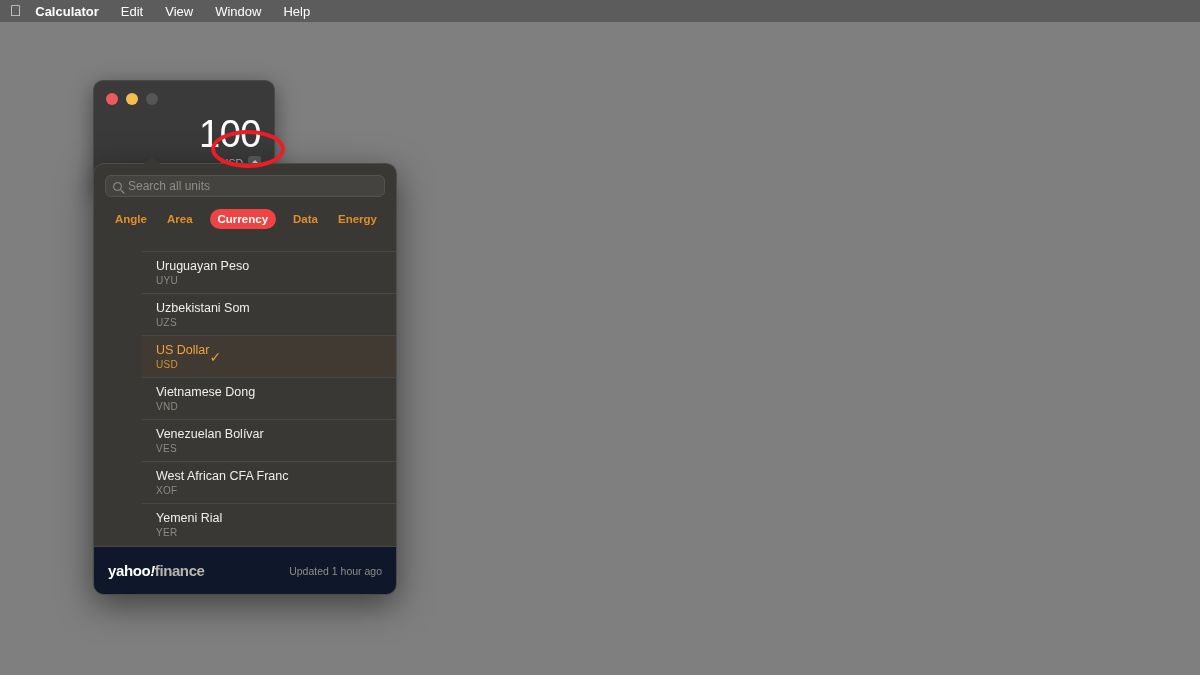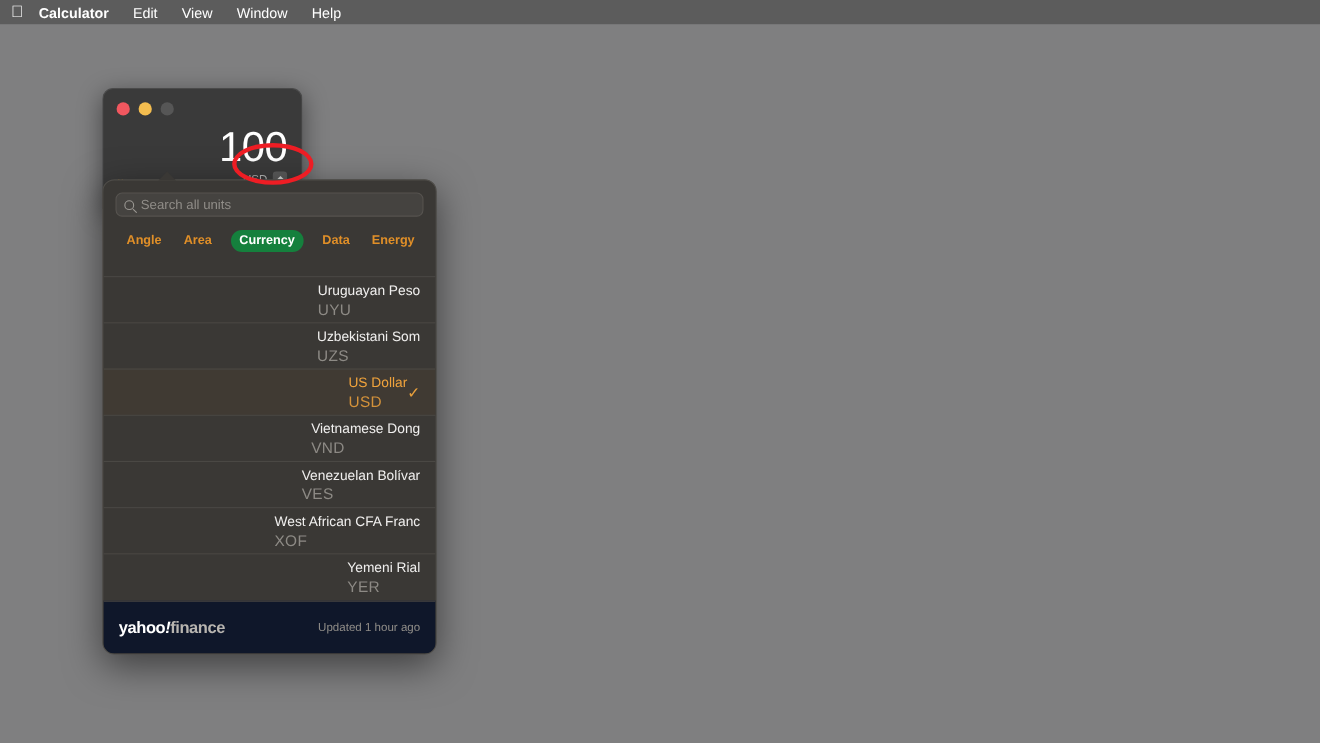--- a/index.html
+++ b/index.html
@@ -121,40 +121,41 @@
   #tabs {
     display:flex; align-items:center; gap:14px;
     padding:12px 0 11px 18px;
     white-space:nowrap; overflow:hidden;
   }
   .tab {
     font-size:11.5px; font-weight:bold; color:#e08f28;
     padding:4px 3px; flex:none;
   }
   .tab.active {
-    background:#15803d; color:#ffffff;
+    background:#ef4444; color:#ffffff;
     border-radius:11px; padding:4px 8px;
   }
 
   #list { position:relative; }
   .row {
     position:relative; height:42px;
     padding:0 14px; display:flex; align-items:center;
-    justify-content:flex-end;
+    justify-content:flex-start;
     border-top:1px solid #4a4844;
+    margin-left:48px;
   }
   .row.partial {
     height:11px; overflow:hidden; border-top:none;
     padding-top:0;
   }
   .row.partial .row-name { font-size:11px; color:#6e6b67; }
   .row.selected { background:#403a33; }
   .row-text { display:flex; flex-direction:column; gap:2px; }
   .row-name { font-size:12.5px; color:#f0efee; }
-  .row-code { font-size:14px; color:#8d8a85; letter-spacing:0.3px; }
+  .row-code { font-size:10px; color:#8d8a85; letter-spacing:0.3px; }
   .row.selected .row-name { color:#f0a33c; }
   .row.selected .row-code { color:#d4923a; }
   .check { font-size:14px; color:#e9a03c; }
 
   #footer {
     position:absolute; left:0; bottom:0; width:100%;
     height:48px; padding:0 14px;
     display:flex; align-items:center; justify-content:space-between;
     border-top:1px solid #4a4844;
     background:#0f172a;

